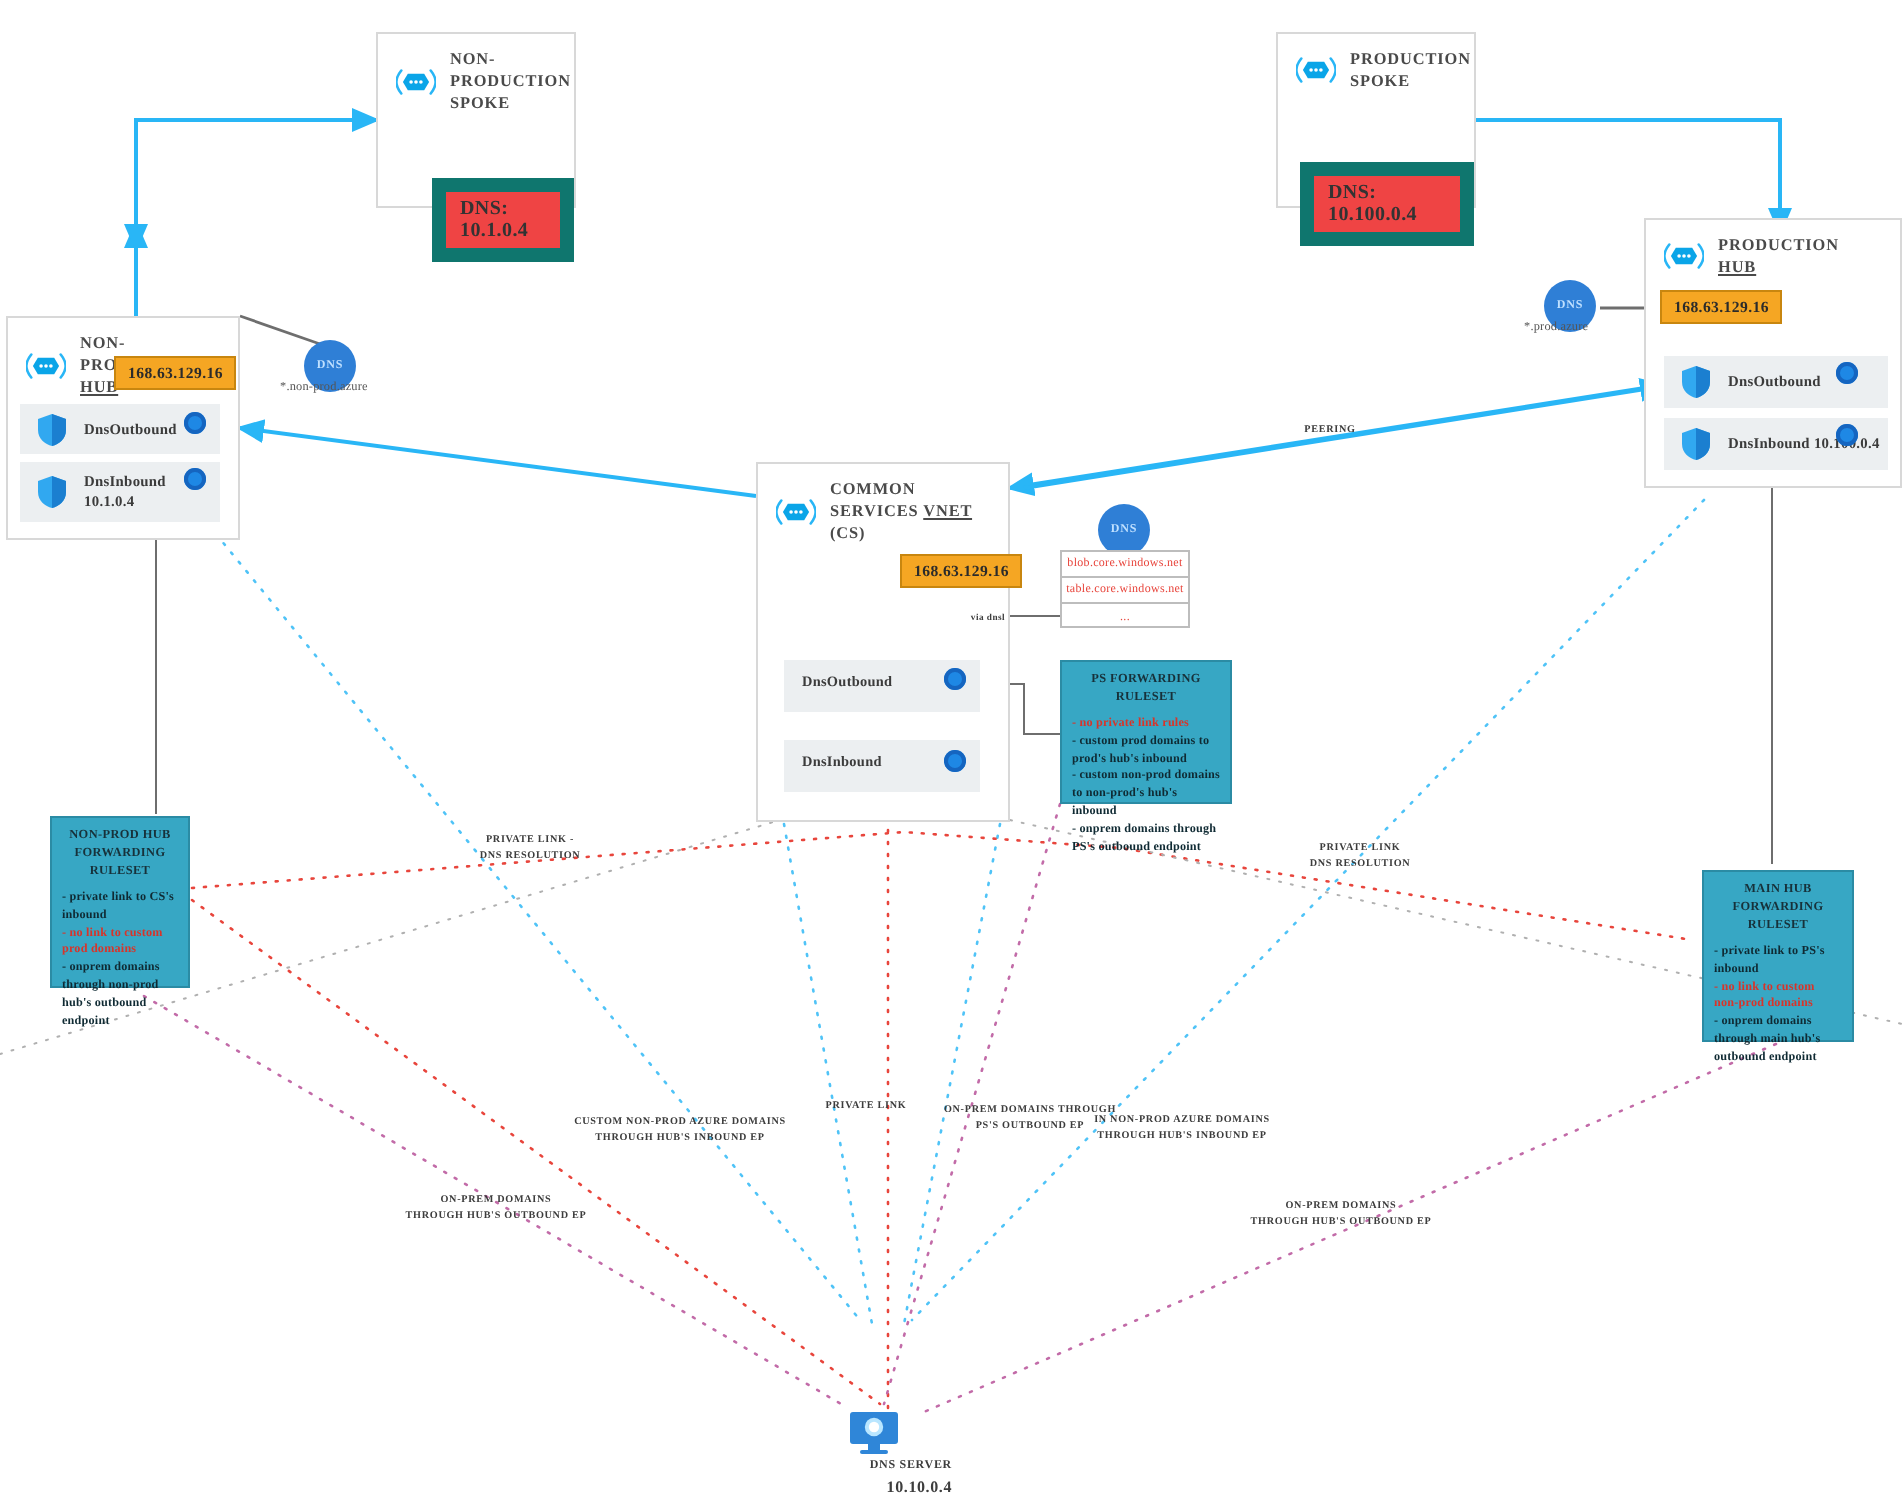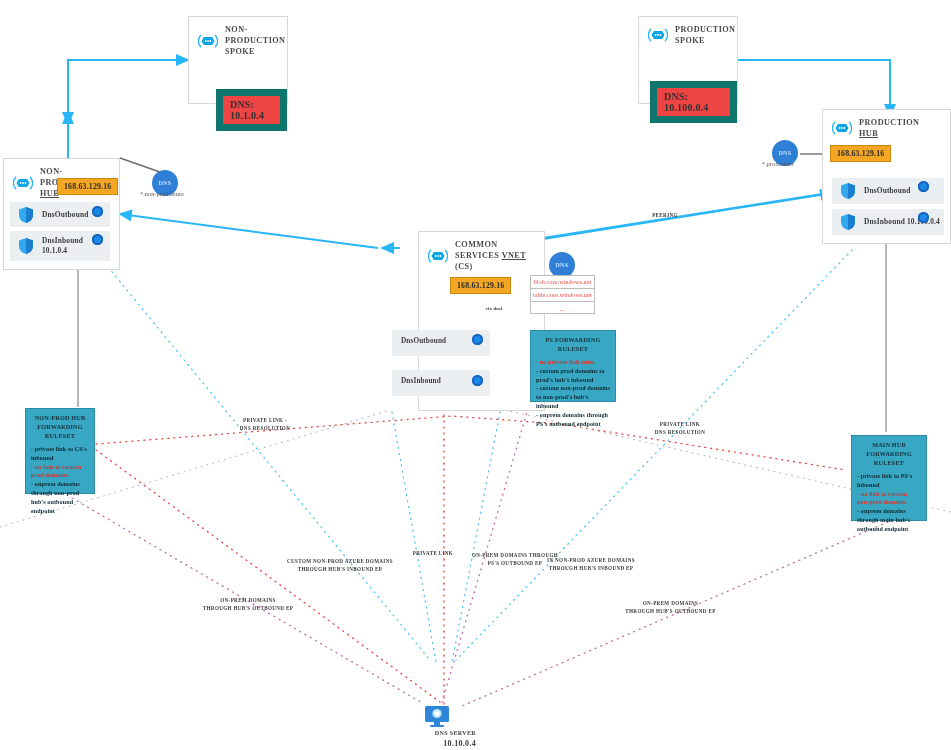--- a/index.html
+++ b/index.html
@@ -247,21 +247,21 @@
     <span class="shield">
       <svg viewBox="0 0 16 18" width="16" height="18">
         <path d="M8 1 L15 3.5 V9 C15 13.5 11.5 16.2 8 17 C4.5 16.2 1 13.5 1 9 V3.5 Z" fill="#31a8f0"></path>
         <path d="M8 1 L15 3.5 V9 C15 13.5 11.5 16.2 8 17 Z" fill="#1b7fd0"></path>
       </svg>
     </span>
     <span class="rl">DnsInbound 10.100.0.4</span>
   </div>
   <div class="res-dot" style="left:918px;top:200px;"></div>
 
-  <div class="vnet" style="left:378px;top:219px;width:127px;height:180px;margin-left:40px;">
+  <div class="vnet" style="left:378px;top:219px;width:127px;height:180px;">
     <div class="vnet-hdr">
       <span class="vicon">
         <svg viewBox="0 0 24 22" width="20" height="18">
           <path d="M3 4 C-1 9 -1 13 3 18" stroke="#29b6f6" stroke-width="1.6" fill="none" stroke-linecap="round"></path>
           <path d="M21 4 C25 9 25 13 21 18" stroke="#29b6f6" stroke-width="1.6" fill="none" stroke-linecap="round"></path>
           <path d="M7 6 L17 6 L20 11 L17 16 L7 16 L4 11 Z" fill="#0aa5e8"></path>
           <circle cx="9" cy="11" r="1.1" fill="#fff"></circle>
             <circle cx="12" cy="11" r="1.1" fill="#fff"></circle>
             <circle cx="15" cy="11" r="1.1" fill="#fff"></circle>
         </svg>

